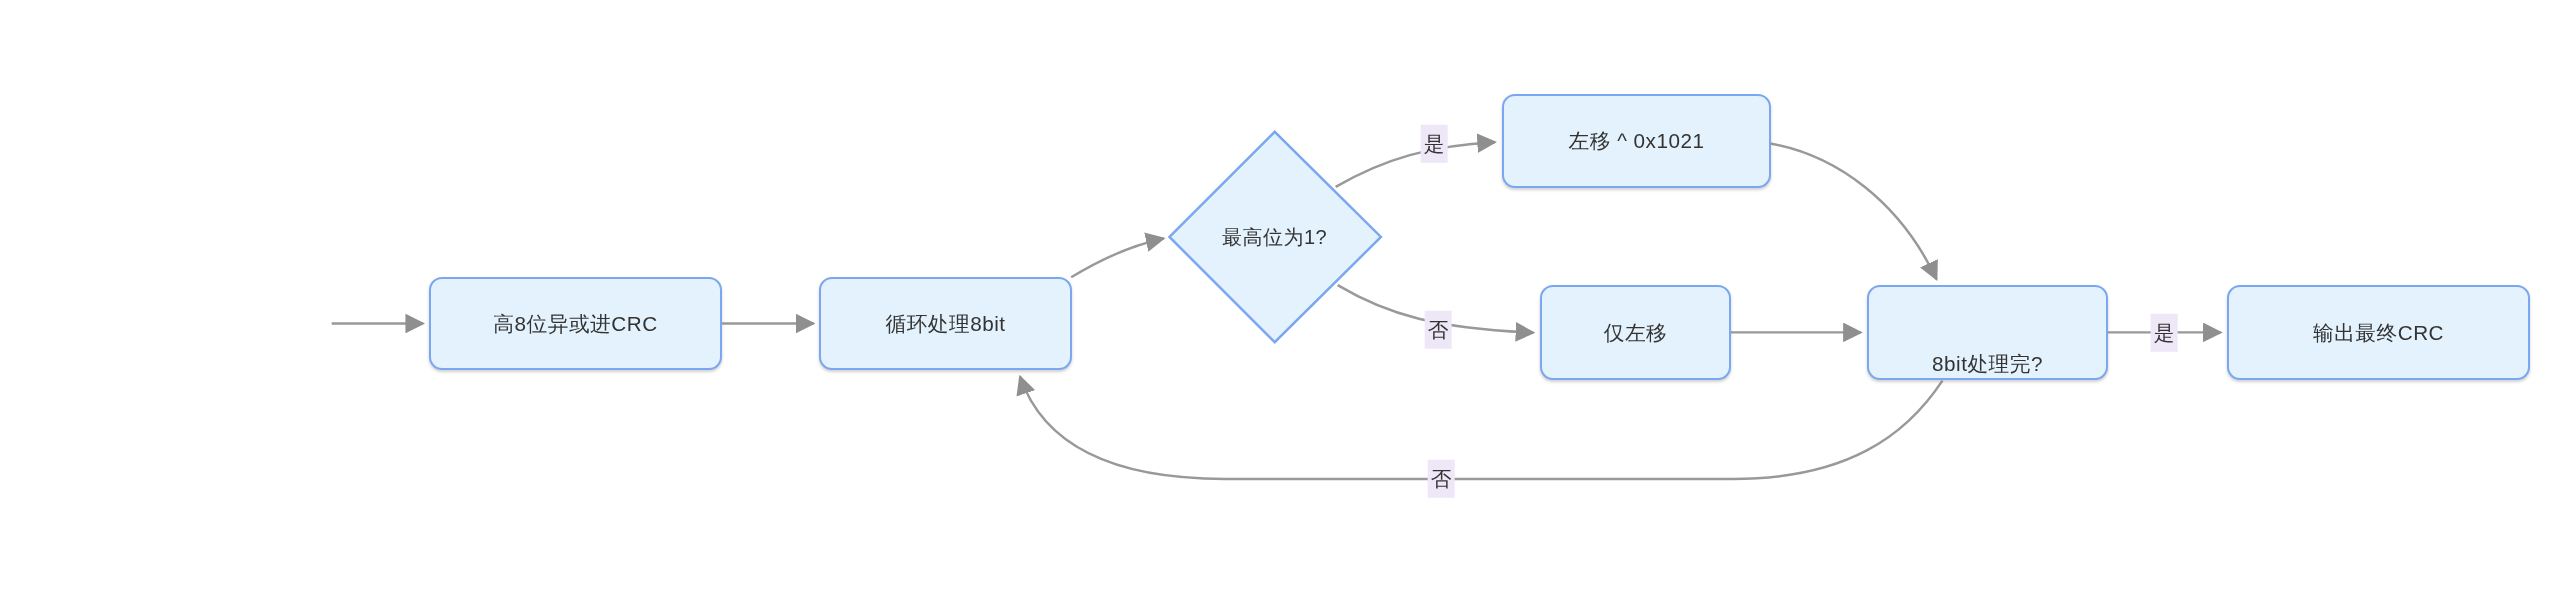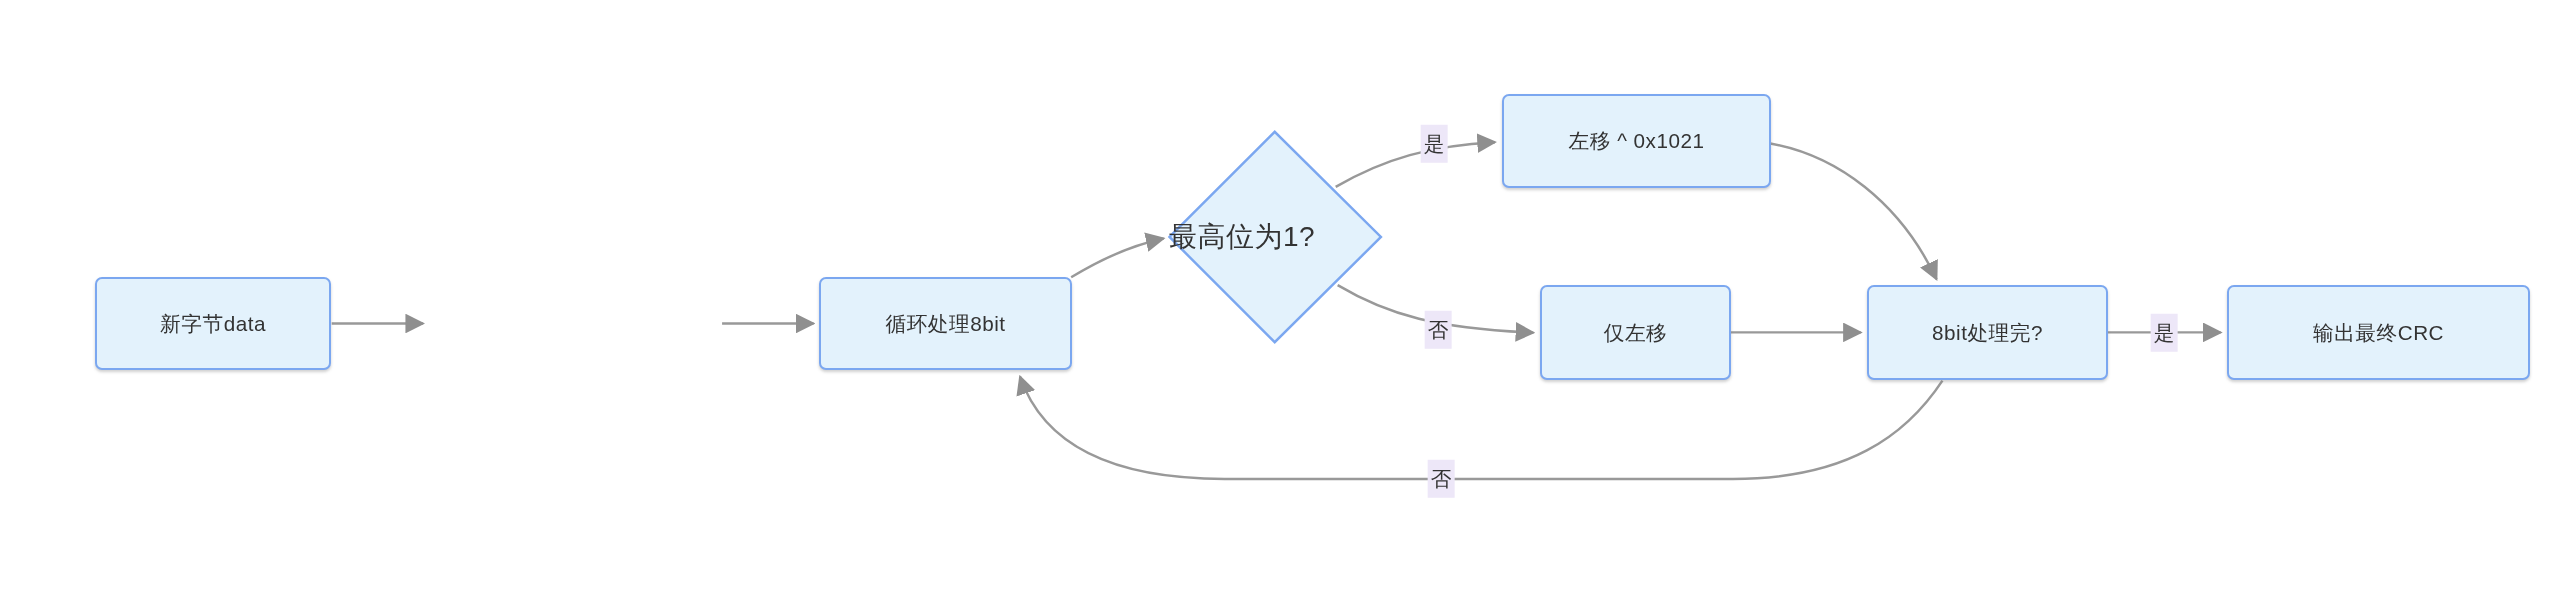--- a/index.html
+++ b/index.html
@@ -24,33 +24,33 @@
   .diamond-shape{
     fill:var(--node-fill);
     stroke:var(--node-border);
     stroke-width:2.5px;
   }
   .node{
     position:absolute;
     box-sizing:border-box;
     background:var(--node-fill);
     border:2px solid var(--node-border);
-    border-radius:7px;
+    border-radius:13px;
     display:flex;align-items:center;justify-content:center;
     color:var(--text);
     font-size:20.7px;
     letter-spacing:0.5px;
     box-shadow:0 2px 3px rgba(120,120,120,0.35);
   }
   .node-label{white-space:nowrap;}
   .diamond-label{
     position:absolute;
-    display:flex;align-items:center;justify-content:flex-start;
+    display:flex;align-items:center;justify-content:center;
     color:var(--text);
-    font-size:28px;
+    font-size:20px;
     letter-spacing:0.5px;
     white-space:nowrap;
   }
   .edge-label{
     position:absolute;
     transform:translate(-50%,-50%);
     background:var(--edge-label-bg);
     color:var(--text);
     font-size:20.7px;
     line-height:1;
@@ -84,42 +84,42 @@
 
     <path class="edge-path" d="M 1760,338 L 1892,338" marker-end="url(#arrow)"></path>
 
     <path class="edge-path" d="M 2143,338 L 2258,338" marker-end="url(#arrow)"></path>
 
     <path class="edge-path" d="M 1975,387 C 1938,443 1878,487 1762,487 L 1245,487 C 1118,487 1058,444 1037,383" marker-end="url(#arrow)"></path>
 
     <polygon class="diamond-shape" points="1189,241 1296,134 1404,241 1296,348"></polygon>
   </svg>
 
-  <div class="node" style="left:95px;top:277px;width:236px;height:93px;">
-    <span class="node-label">新字节data</span>
+
+  <div class="node" style="left:429px;top:277px;width:293px;height:93px;">
+    <span class="node-label">高8位异或进CRC</span>
   </div>
-
 
   <div class="node" style="left:819px;top:277px;width:253px;height:93px;">
     <span class="node-label">循环处理8bit</span>
   </div>
 
   <div class="diamond-label" style="left:1169px;top:132px;width:211px;height:210px;">
     <span class="node-label">最高位为1?</span>
   </div>
 
   <div class="node" style="left:1502px;top:94px;width:269px;height:94px;">
     <span class="node-label">左移 ^ 0x1021</span>
   </div>
 
   <div class="node" style="left:1540px;top:285px;width:191px;height:95px;align-items:center;">
     <span class="node-label">仅左移</span>
   </div>
 
-  <div class="node" style="left:1867px;top:285px;width:241px;height:95px;">
+  <div class="node" style="left:1867px;top:285px;width:241px;height:95px;align-items:flex-end;">
     <span class="node-label">8bit处理完?</span>
   </div>
 
   <div class="node" style="left:2227px;top:285px;width:303px;height:95px;">
     <span class="node-label">输出最终CRC</span>
   </div>
 
   <div class="edge-label" style="left:1434px;top:144px;">是</div>
 
   <div class="edge-label" style="left:1438px;top:330px;">否</div>

